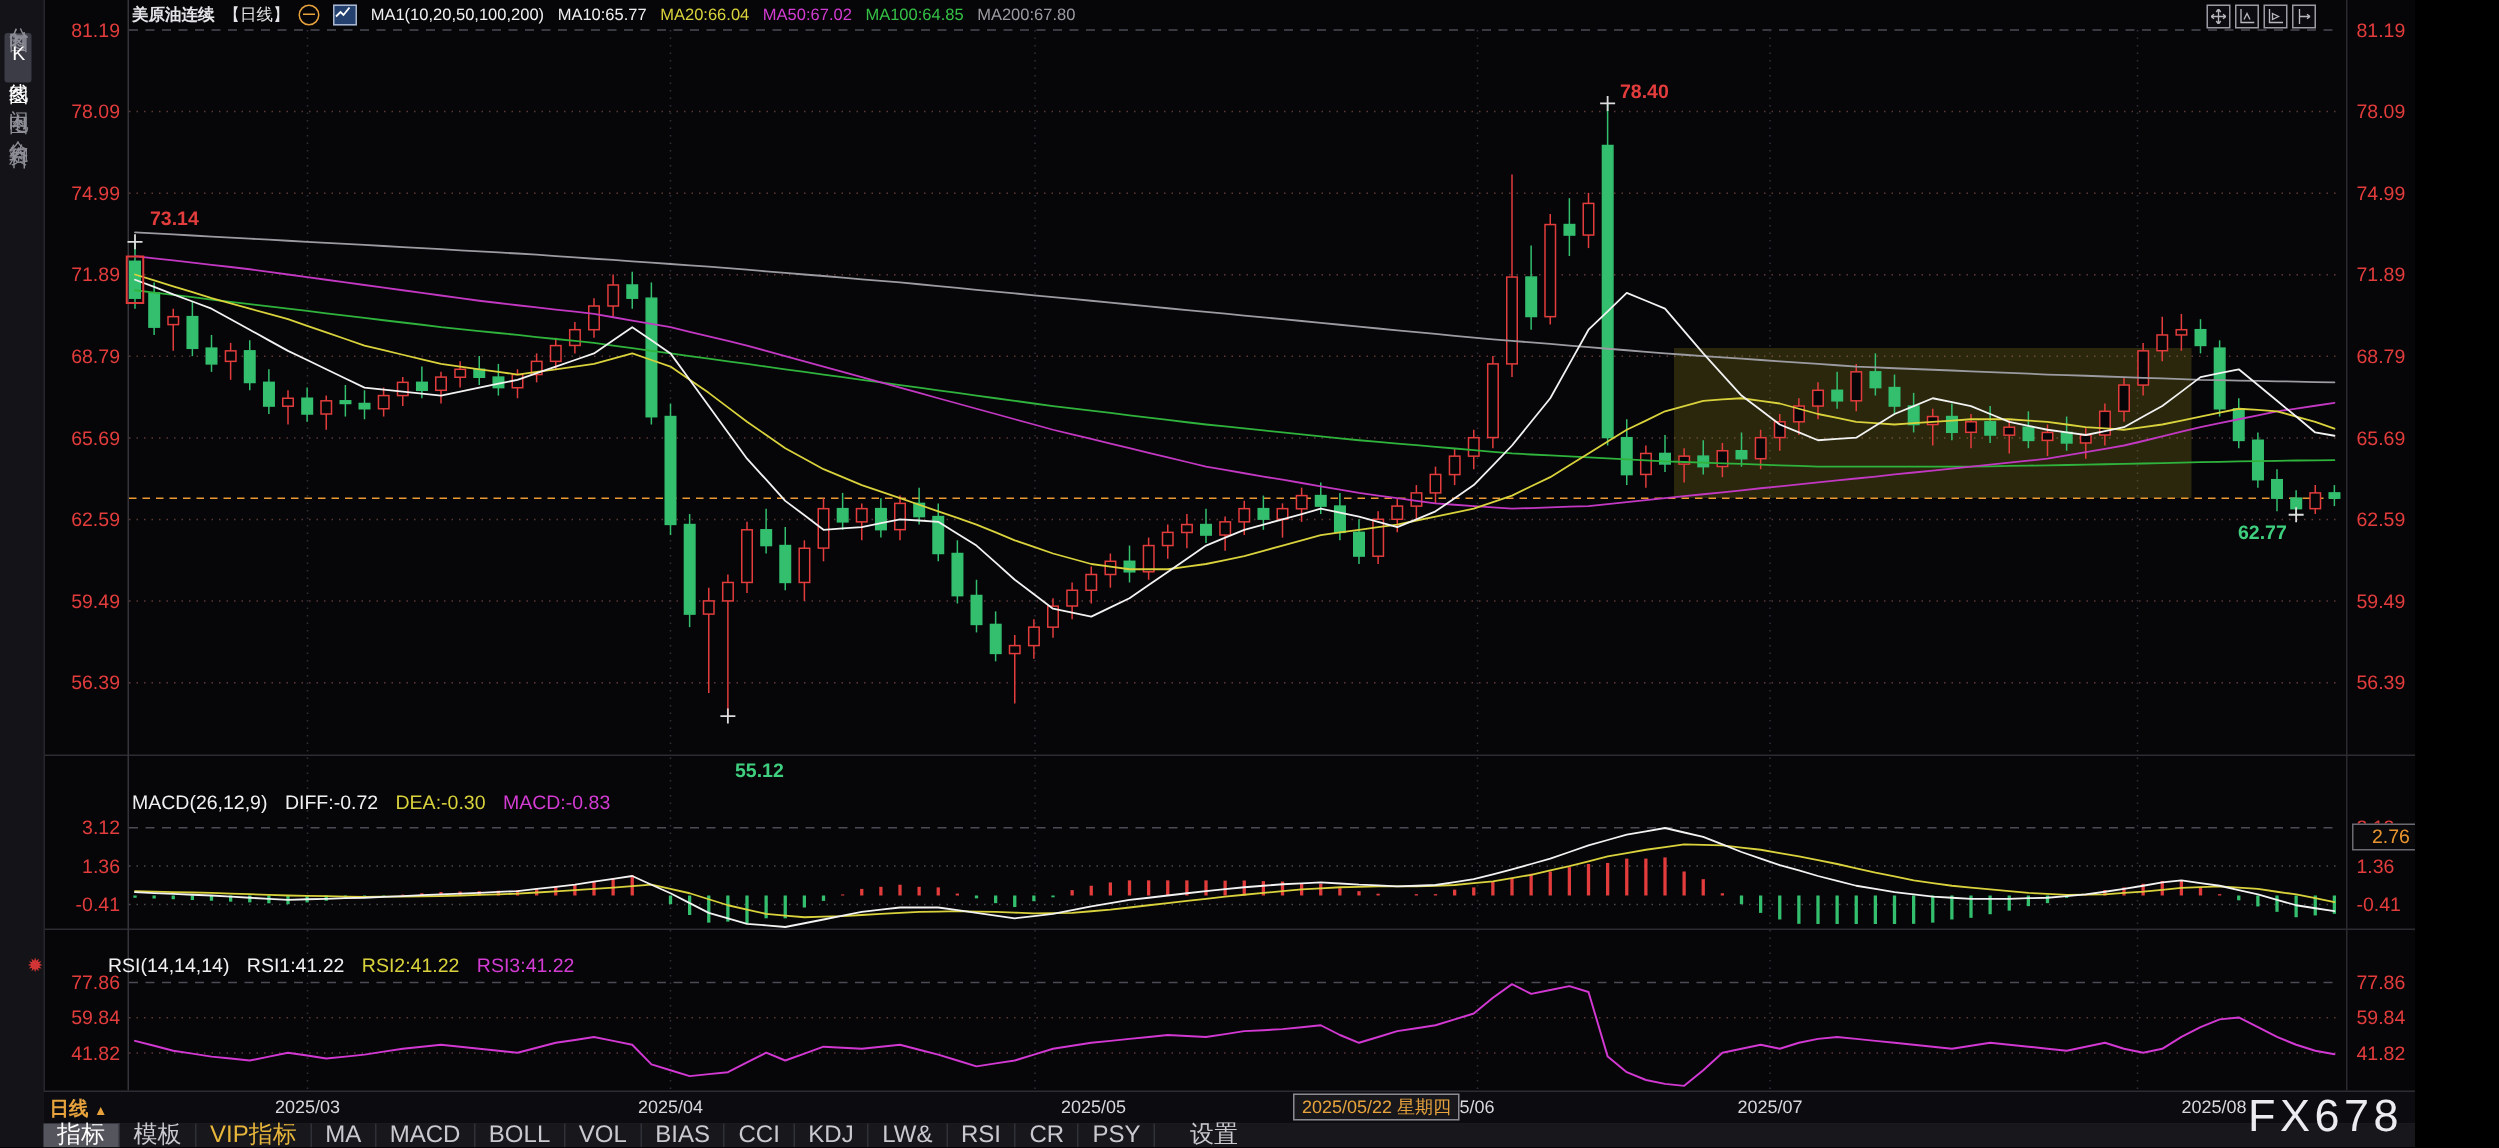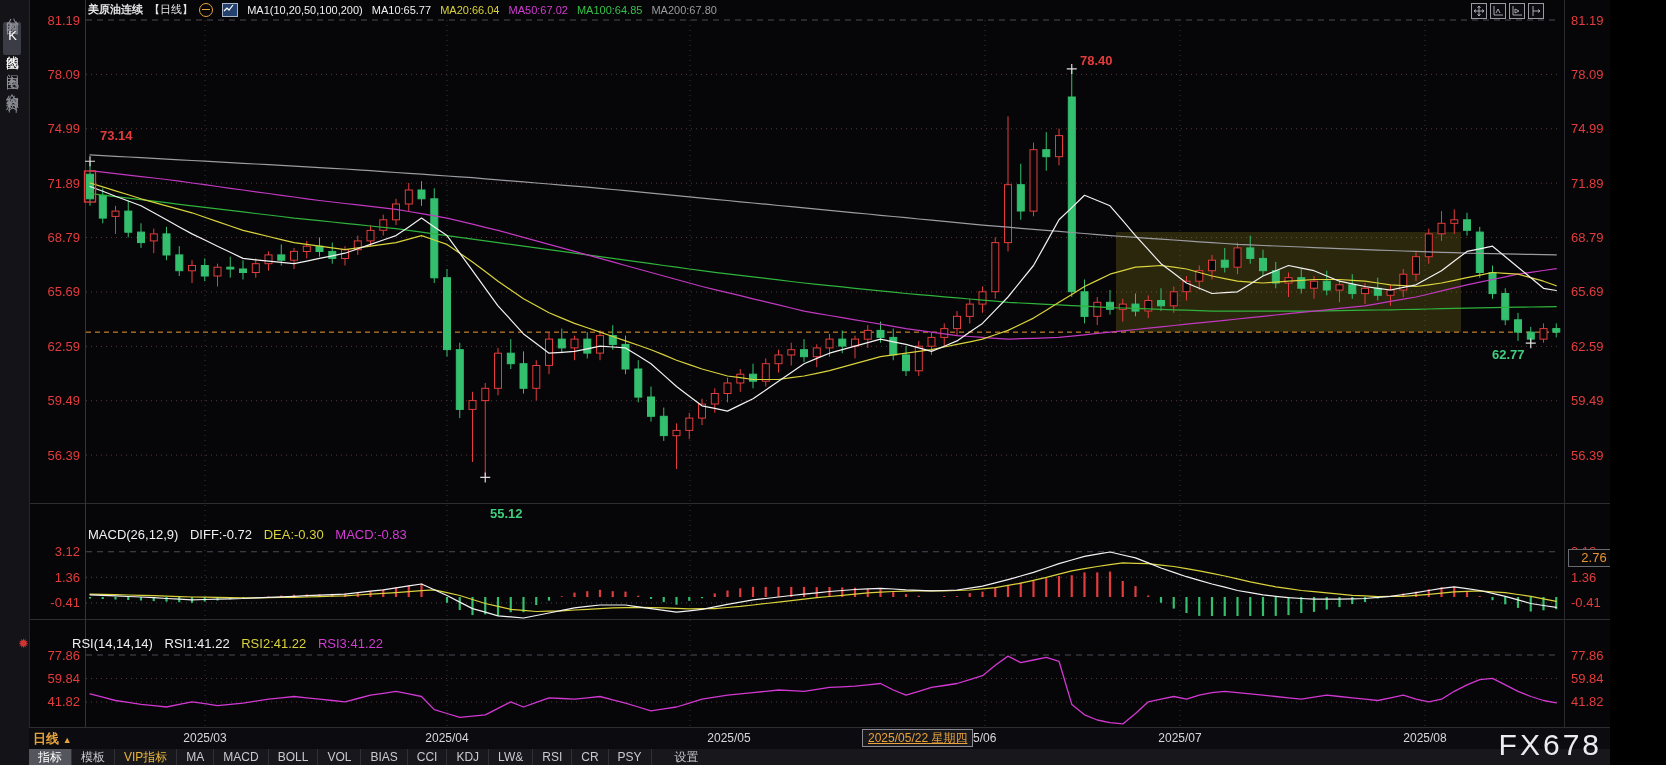--- a/index.html
+++ b/index.html
@@ -29,25 +29,25 @@
   .ann.red{color:#e23c3c;} .ann.green{color:#3fcf7f;}
   #macd-cursor{position:absolute;left:1568px;top:549px;width:50px;height:16px;border:1px solid #6a6a72;
      background:#0a0a0c;color:#e8952f;font-size:13px;text-align:center;line-height:16px;z-index:6;}
   
   #daterow{position:absolute;left:29px;right:0;top:727px;height:21px;background:#0c0c10;
      border-top:1px solid #2c2c32;border-bottom:1px solid #2c2c32;z-index:5;}
   #period{position:absolute;left:4px;top:2px;color:#e8a33d;font-size:13px;font-weight:bold;cursor:pointer;}
   #period .tri{color:#e8a33d;font-size:9px;}
   .datelab{position:absolute;top:3px;color:#d8d8dc;font-size:12px;transform:translateX(-50%);}
   #datebox{position:absolute;left:833px;top:1px;height:16px;line-height:16px;padding:0 5px;border:1px solid #8a8a92;
-     background:#18181c;color:#e8a33d;font-size:12px;white-space:nowrap;text-decoration:underline;}
+     background:#18181c;color:#e8a33d;font-size:12px;white-space:nowrap;}
   #datepartial{position:absolute;left:944px;top:3px;color:#d8d8dc;font-size:12px;}
   
   #toolbar{position:absolute;left:29px;right:0;top:749px;height:16px;background:#17171c;z-index:5;display:flex;align-items:stretch;}
-  .tb{color:#c9c9cf;font-size:12px;padding:0 9px;line-height:16px;border-right:1px solid #303038;cursor:pointer;white-space:nowrap;}
+  .tb{color:#c9c9cf;font-size:16px;padding:0 9px;line-height:16px;border-right:1px solid #303038;cursor:pointer;white-space:nowrap;}
   .tb.sel{background:#55555e;color:#fff;}
   .tb.vip{color:#e8b63a;}
   .tb.last{border-right:none;margin-left:14px;}
   #watermark{position:absolute;right:8px;top:727px;z-index:7;color:#ececf0;font-size:30px;font-weight:normal;
      letter-spacing:3px;line-height:36px;}
   #rsi-gear{position:absolute;left:18px;top:636px;z-index:6;color:#d03434;font-size:13px;cursor:pointer;}
   svg text{font-family:"Liberation Sans",sans-serif;}
 </style>
 </head>
 <body>
@@ -531,35 +531,35 @@
   </div>
 
   <div id="rsi-gear">✹</div>
   <div class="legend" style="left:72px;top:636px;">
     <span class="t-white">RSI(14,14,14)</span>
     <span class="t-white">RSI1:41.22</span>
     <span class="t-yellow">RSI2:41.22</span>
     <span class="t-magenta">RSI3:41.22</span>
   </div>
 
-  <div class="ann red" style="left:100px;top:128px;">73.14</div>
+  <div class="ann red" style="left:100px;top:138px;">73.14</div>
   <div class="ann red" style="left:1080px;top:53px;">78.40</div>
   <div class="ann green" style="left:490px;top:490px;margin-top:16px;">55.12</div>
   <div class="ann green" style="left:1492px;top:347px;">62.77</div>
   <div id="macd-cursor">2.76</div>
 
   <div id="daterow">
     <span id="period"><span>日线</span> <span class="tri">▲</span></span>
     <span id="datebox">2025/05/22 星期四</span>
     <span id="datepartial" class="datelab" style="transform:none;">5/06</span>
   <span class="datelab" style="left: 176px; text-align: right;">2025/03</span>
       <span class="datelab" style="left: 418px;">2025/04</span>
       <span class="datelab" style="left: 661px; margin-left: 39px;">2025/05</span>
       <span class="datelab" style="left: 1151px;">2025/07</span>
-      <span class="datelab" style="left: 1396px;">2025/08</span>
+      <span class="datelab" style="left: 1447px;">2025/08</span>
     </div>
 
   <div id="toolbar">
       <div class="tb sel">指标</div>
       <div class="tb">模板</div>
       <div class="tb vip">VIP指标</div>
       <div class="tb">MA</div>
       <div class="tb">MACD</div>
       <div class="tb">BOLL</div>
       <div class="tb">VOL</div>

